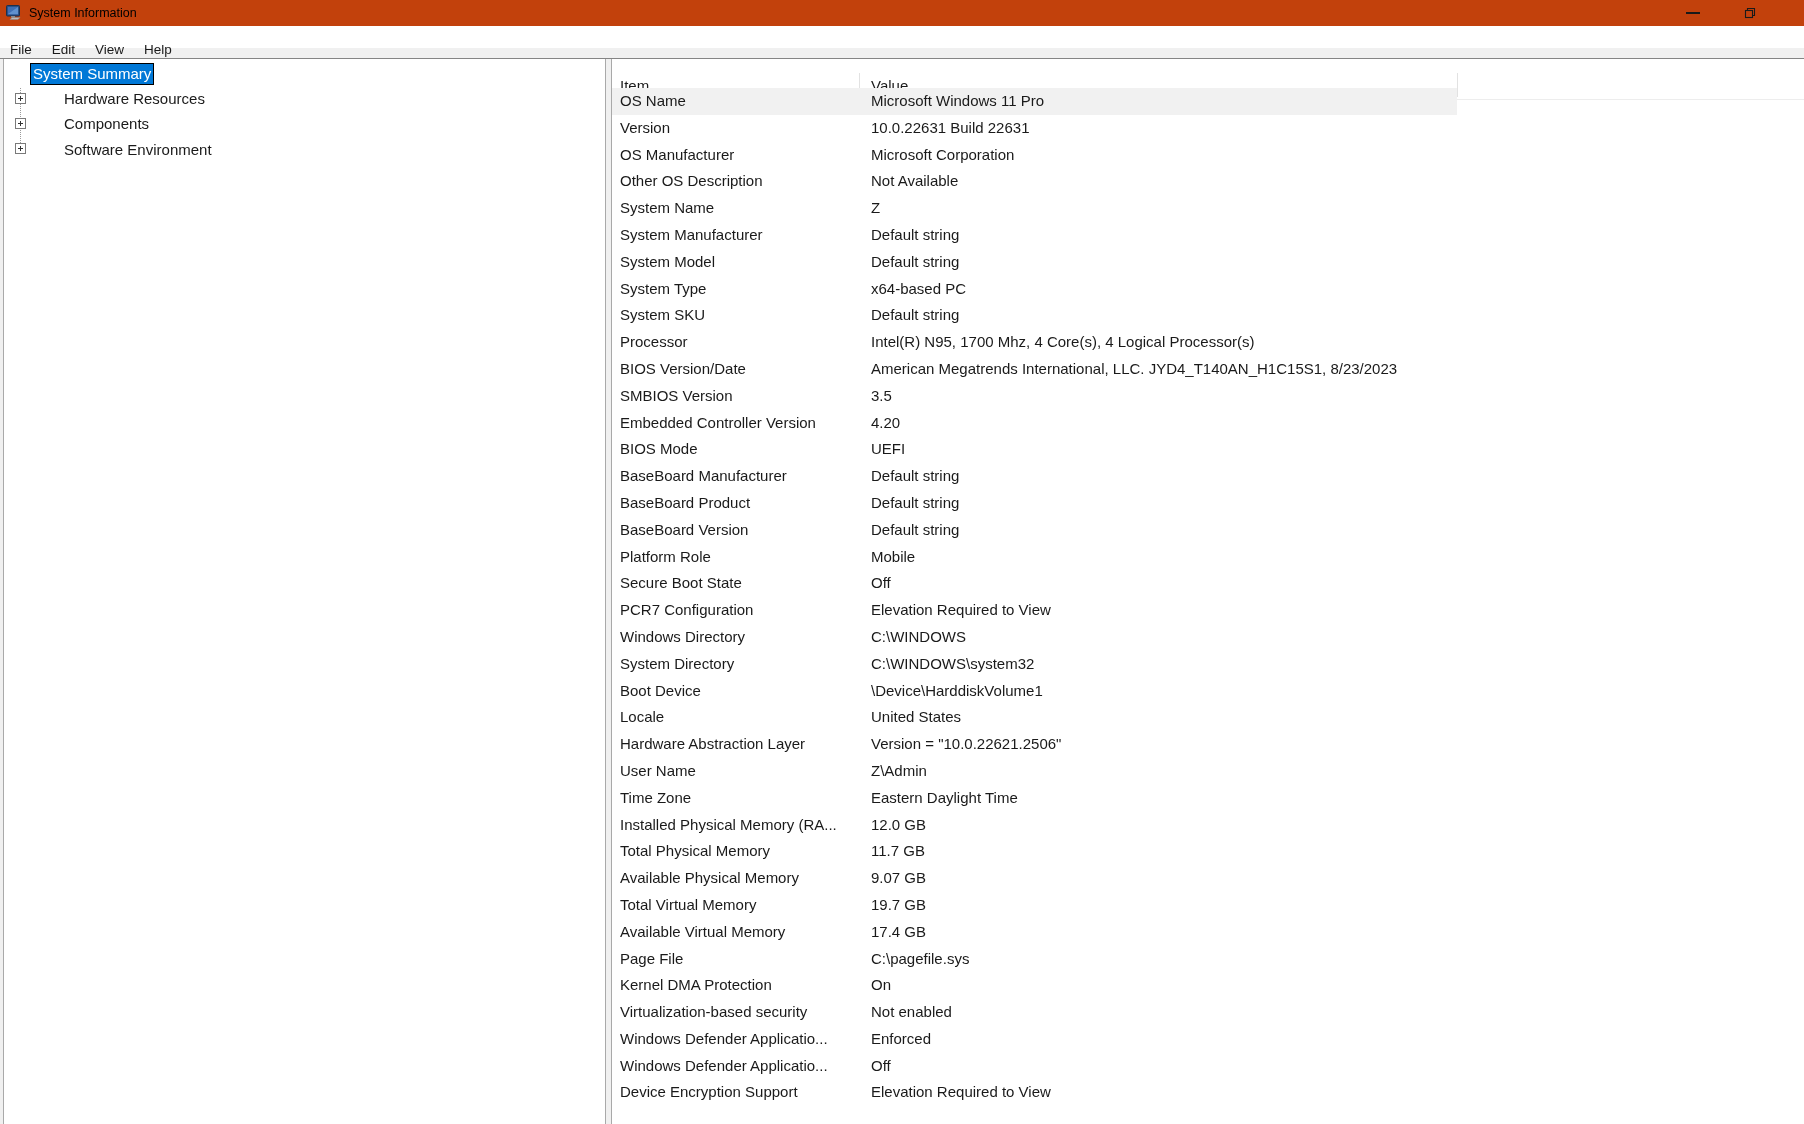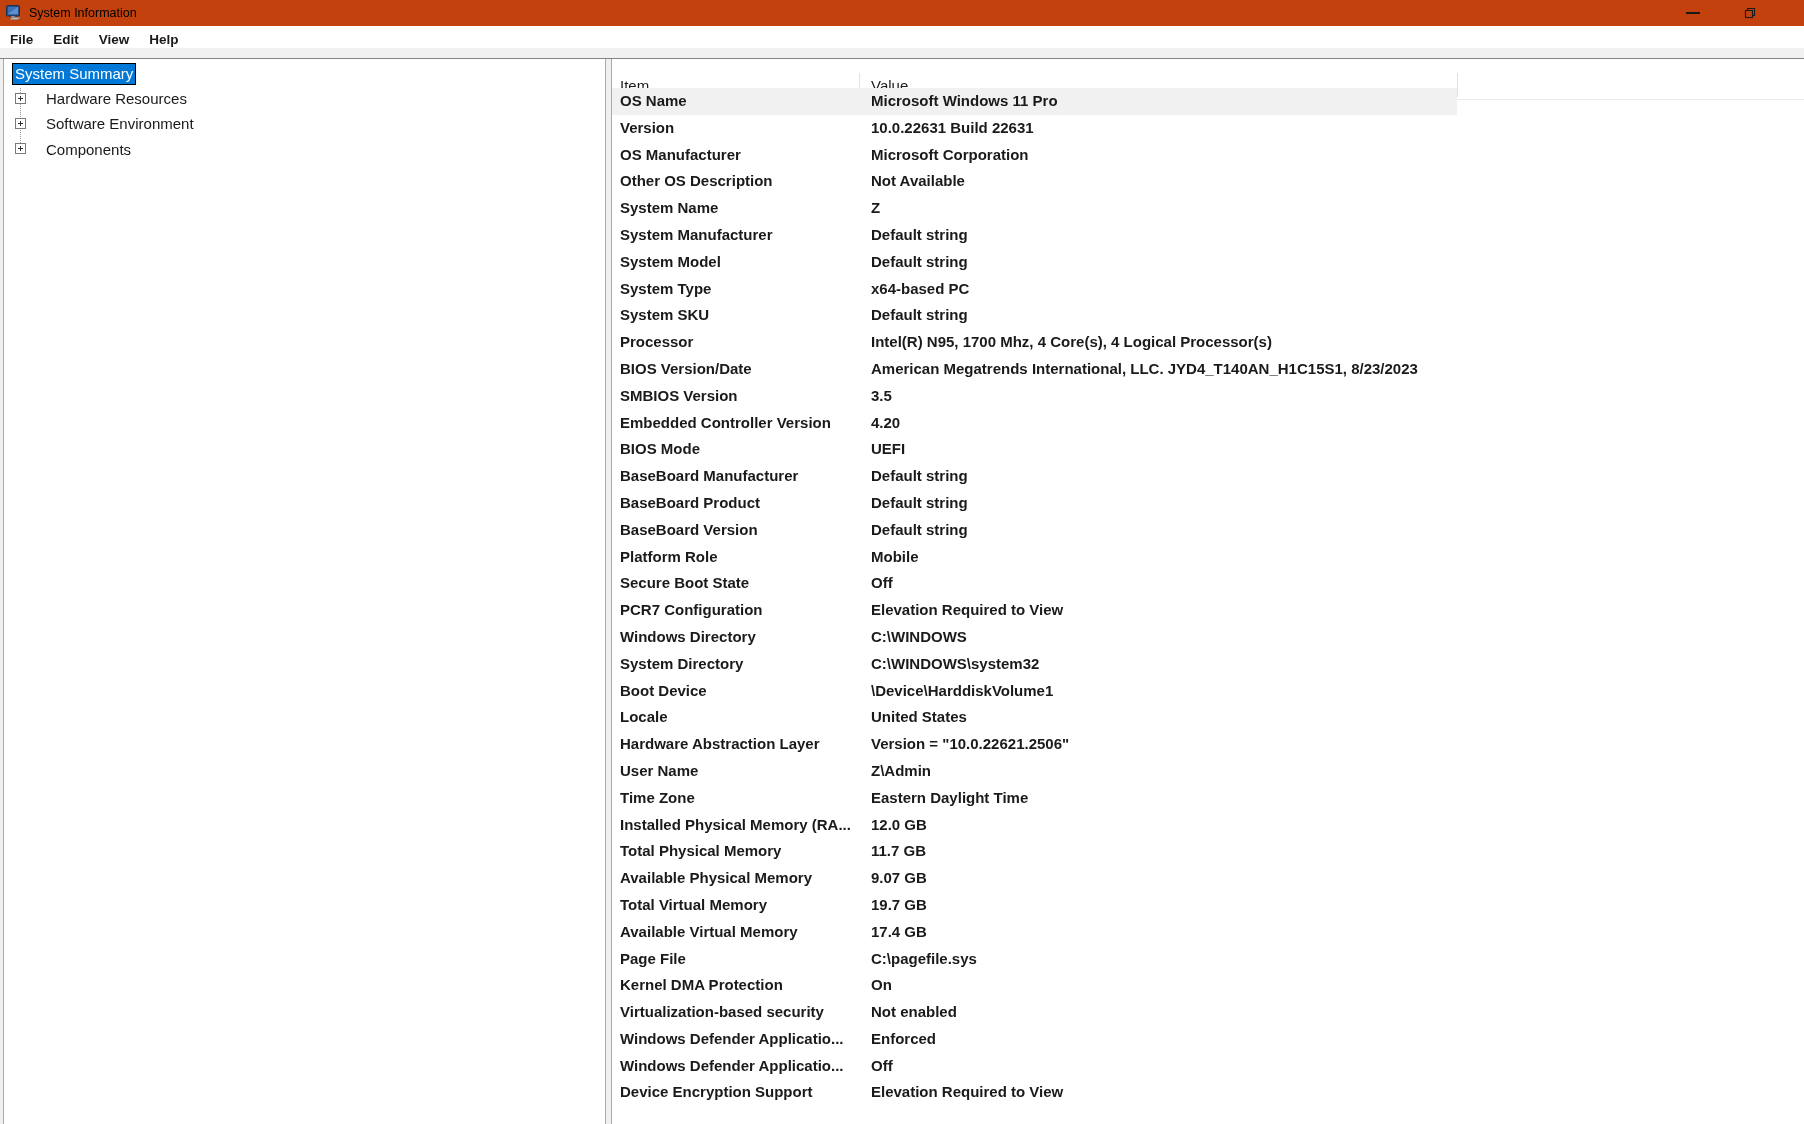--- a/index.html
+++ b/index.html
@@ -15,58 +15,58 @@
   .titlebar { position:absolute; top:0; left:0; right:0; height:26px; background:#c2410c; }
   .app-icon { position:absolute; left:6px; top:5px; width:16px; height:16px; }
   .win-title { position:absolute; left:29px; top:6px; font-size:12.5px; color:#000; white-space:nowrap; }
   .win-btn { position:absolute; top:0; width:46px; height:26px; }
   .btn-min { left:1670px; }
   .btn-restore { left:1723px; }
   .min-glyph { position:absolute; left:16px; top:12px; width:14px; height:1.5px; background:#1a1a1a; }
   .restore-glyph { position:absolute; left:21px; top:7px; width:12px; height:12px; }
   
   .menubar { position:absolute; top:26px; left:0; right:0; height:22px; background:#ffffff; font-size:13.5px; }
-  .menu-item { display:inline-block; padding:6px 10px 0 10px; color:#1a1a1a; cursor:default;font-weight:bold; }
+  .menu-item { display:inline-block; padding:16px 10px 0 10px; color:#1a1a1a; cursor:default; }
   
   .client { position:absolute; top:58px; left:0; right:0; bottom:0; background:#f0f0f0; border-top:1px solid #848484; }
   .left-pane {
     position:absolute; top:0; left:3px; width:603px; bottom:0;
     background:#fff; border-left:1px solid #a9a9a9; border-right:1px solid #a9a9a9;
     box-sizing:border-box;
   }
   .right-pane {
     position:absolute; top:0; left:611px; right:0; bottom:0;
     background:#fff; border-left:1px solid #a9a9a9;
     box-sizing:border-box; overflow:hidden;
   }
   
   .tree { position:absolute; top:1.5px; left:0; right:0; font-size:15px; }
   .tree-vline { position:absolute; left:16px; top:27px; height:63px; border-left:1px dotted #9a9a9a; }
-  .tree-item { position:relative; height:25.4px; line-height:25.4px; white-space:nowrap; }
+  .tree-item { position:relative; height:25.4px; line-height:25.4px; white-space:nowrap;padding-left:18px; }
   .tree-label { margin-left:42px; }
   .tree-item.selected .tree-label {
     display:inline-block; margin-left:8px; padding:0 2px;
     line-height:20px; background:#0078d7; color:#fff; border:1px solid #000;
   }
   .expander {
     position:absolute; left:11px; top:50%; margin-top:-6px;
     width:11px; height:11px; background:#fff; border:1px solid #7a7a7a; box-sizing:border-box;
   }
   .expander::before { content:""; position:absolute; left:2px; top:4px; width:5px; height:1px; background:#333; }
   .expander::after  { content:""; position:absolute; left:4px; top:2px; width:1px; height:5px; background:#333; }
   
   .list-header { position:absolute; top:12px; left:0; right:0; height:29px; background:#fff; border-bottom:1px solid #ededed; box-sizing:border-box; font-size:15px; }
   .hdr-cell { position:absolute; top:0; line-height:29px; color:#1a1a1a; }
   .hdr-item { left:8px; }
   .hdr-value { left:259px; }
   .hdr-sep { position:absolute; top:2px; bottom:2px; width:1px; background:#e2e2e2; }
   .sep-1 { left:247px; }
   .sep-2 { left:845px; }
   
-  .list-body { position:absolute; top:29px; left:0; right:0; bottom:0; overflow:hidden;font-weight:bold; }
+  .list-body { position:absolute; top:29px; left:0; right:0; bottom:0; overflow:hidden; }
   .lrow { position:relative; height:26.8px; line-height:26.8px; font-size:15px; width:845px; }
   .lrow.hl { background:#f1f1f1; }
   .c-item { position:absolute; left:8px; width:236px; white-space:nowrap; overflow:hidden; }
   .c-val  { position:absolute; left:259px; white-space:nowrap; }
 </style>
 </head>
 <body>
 
 <div class="titlebar">
   <svg class="app-icon" viewBox="0 0 16 16">
@@ -90,22 +90,22 @@
 
 <div class="menubar"><span class="menu-item">File</span><span class="menu-item">Edit</span><span class="menu-item">View</span><span class="menu-item">Help</span></div>
 
 <div class="client">
 
   <div class="left-pane">
     <div class="tree">
       <div class="tree-vline"></div>
     <div class="tree-item selected"><span class="tree-label">System Summary</span></div>
         <div class="tree-item"><span class="expander"></span><span class="tree-label">Hardware Resources</span></div>
+        <div class="tree-item"><span class="expander"></span><span class="tree-label">Components</span></div>
         <div class="tree-item"><span class="expander"></span><span class="tree-label">Software Environment</span></div>
-        <div class="tree-item"><span class="expander"></span><span class="tree-label">Components</span></div>
       </div>
   </div>
 
   <div class="right-pane">
     <div class="list-header">
       <span class="hdr-cell hdr-item">Item</span>
       <span class="hdr-sep sep-1"></span>
       <span class="hdr-cell hdr-value">Value</span>
       <span class="hdr-sep sep-2"></span>
     </div>

